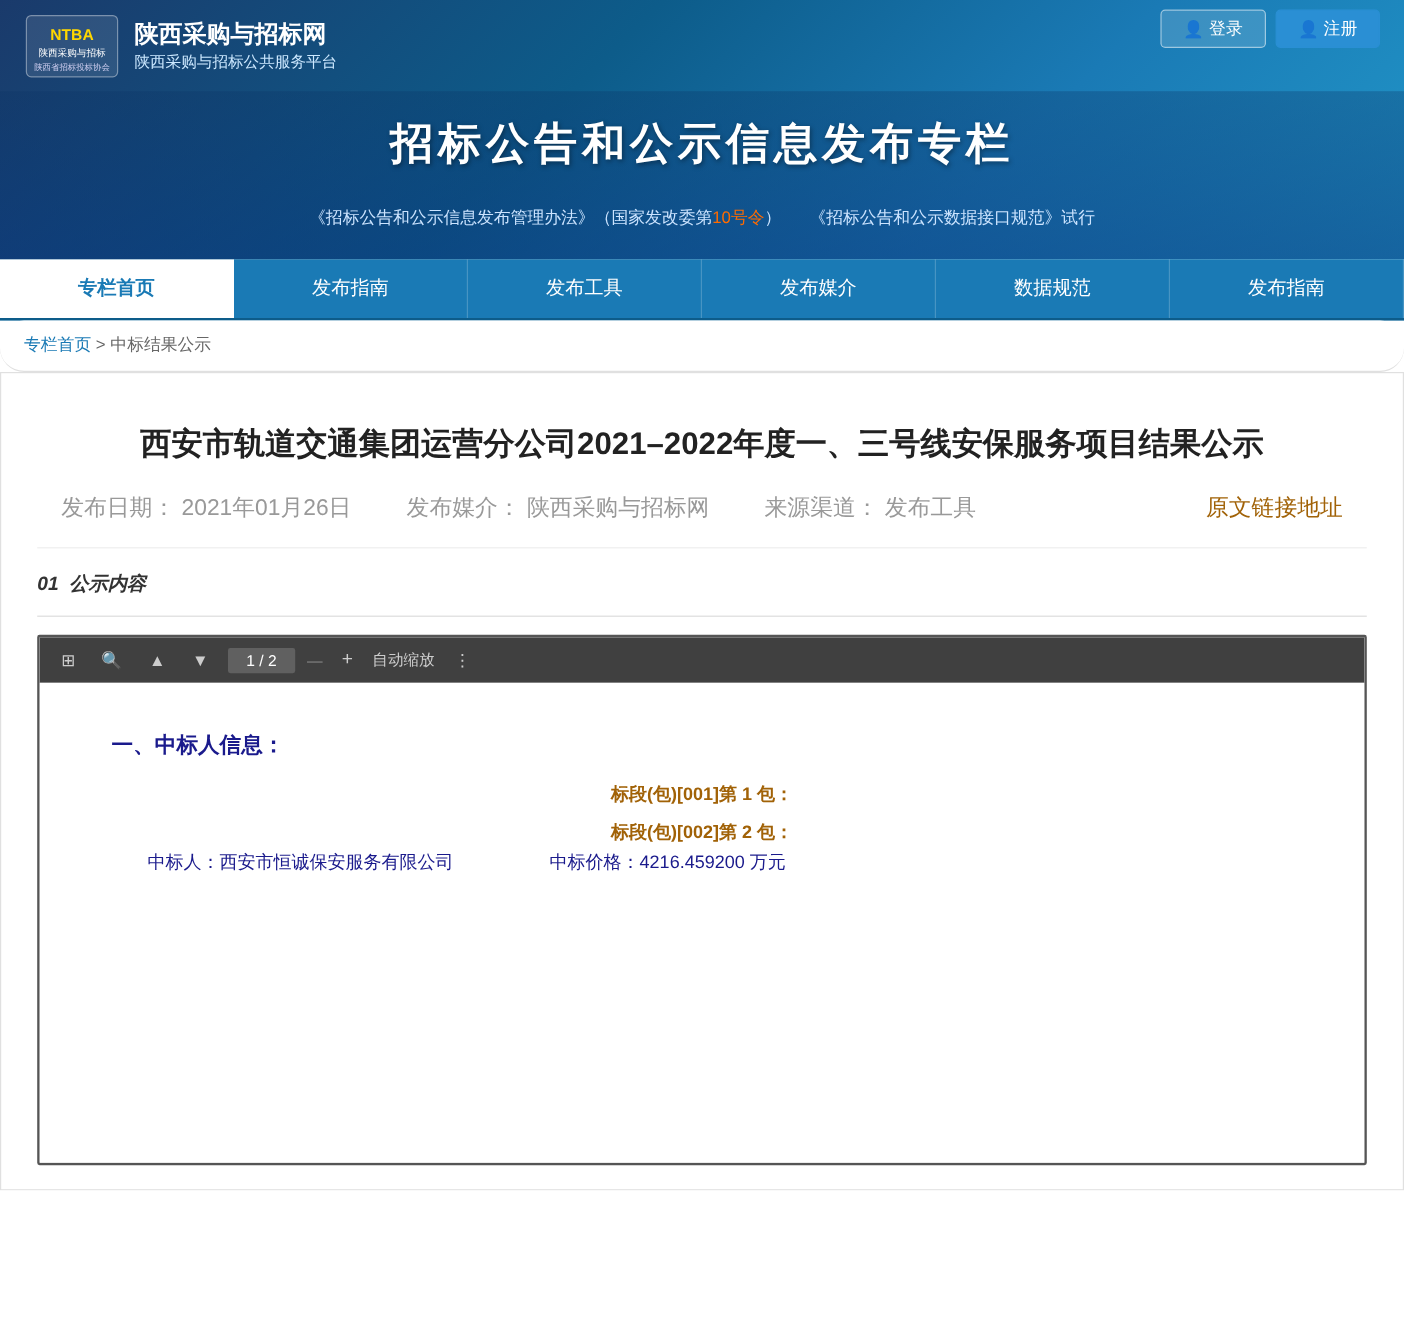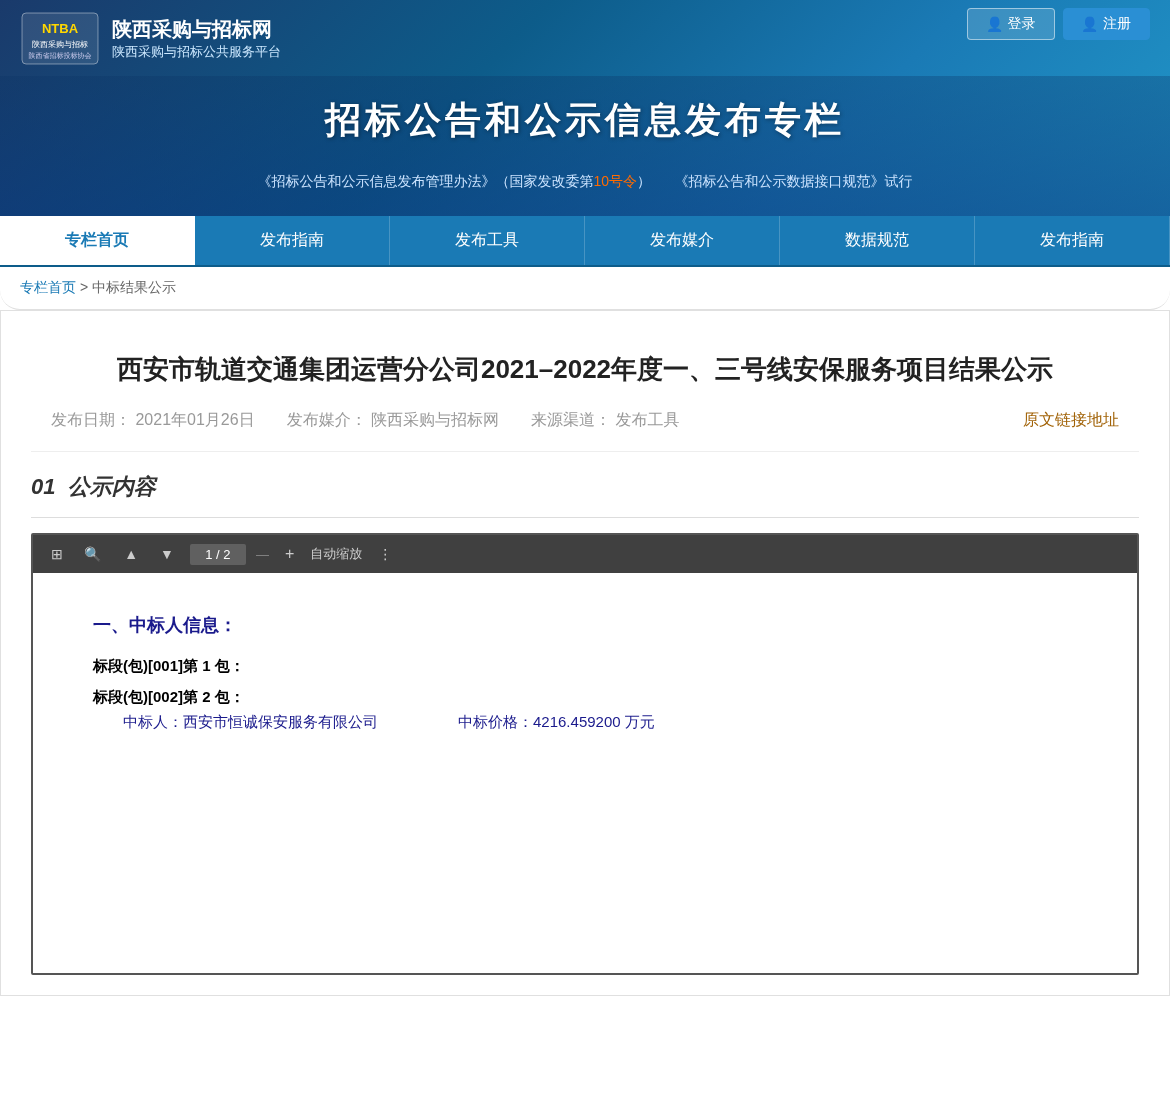--- a/index.html
+++ b/index.html
@@ -136,34 +136,34 @@
       font-weight: bold;
       color: #222;
       text-align: center;
       padding: 20px 0 15px;
       line-height: 1.4;
     }
 
     .article-meta {
       display: flex;
       align-items: center;
-      gap: 32px;
-      font-size: 16px;
+      gap: 46px;
+      font-size: 19px;
       color: #999;
       padding: 8px 20px 20px;
       border-bottom: 1px solid #eee;
     }
     .article-meta .orig-link {
       color: #a16207;
       text-decoration: none;
       margin-left: auto;
     }
 
     .section-heading {
-      font-size: 22px;
+      font-size: 16px;
       font-style: italic;
       font-weight: bold;
       color: #333;
       padding: 20px 0 10px;
     }
 
     .divider {
       border: none;
       border-top: 1px solid #ddd;
       margin: 5px 0 15px;
@@ -237,23 +237,24 @@
       font-weight: bold;
       color: #1a1a8c;
       margin-bottom: 20px;
     }
 
     .pdf-lot {
       margin-bottom: 12px;
     }
     .pdf-lot-label {
       font-size: 15px;
-      color: #000000;
+      color: #a16207;
       font-weight: bold;
       margin-bottom: 6px;
+      text-align: center;
     }
     .pdf-lot-detail {
       font-size: 15px;
       color: #1a1a8c;
       padding-left: 30px;
       display: flex;
       gap: 80px;
     }
 
     .pdf-highlighted {

